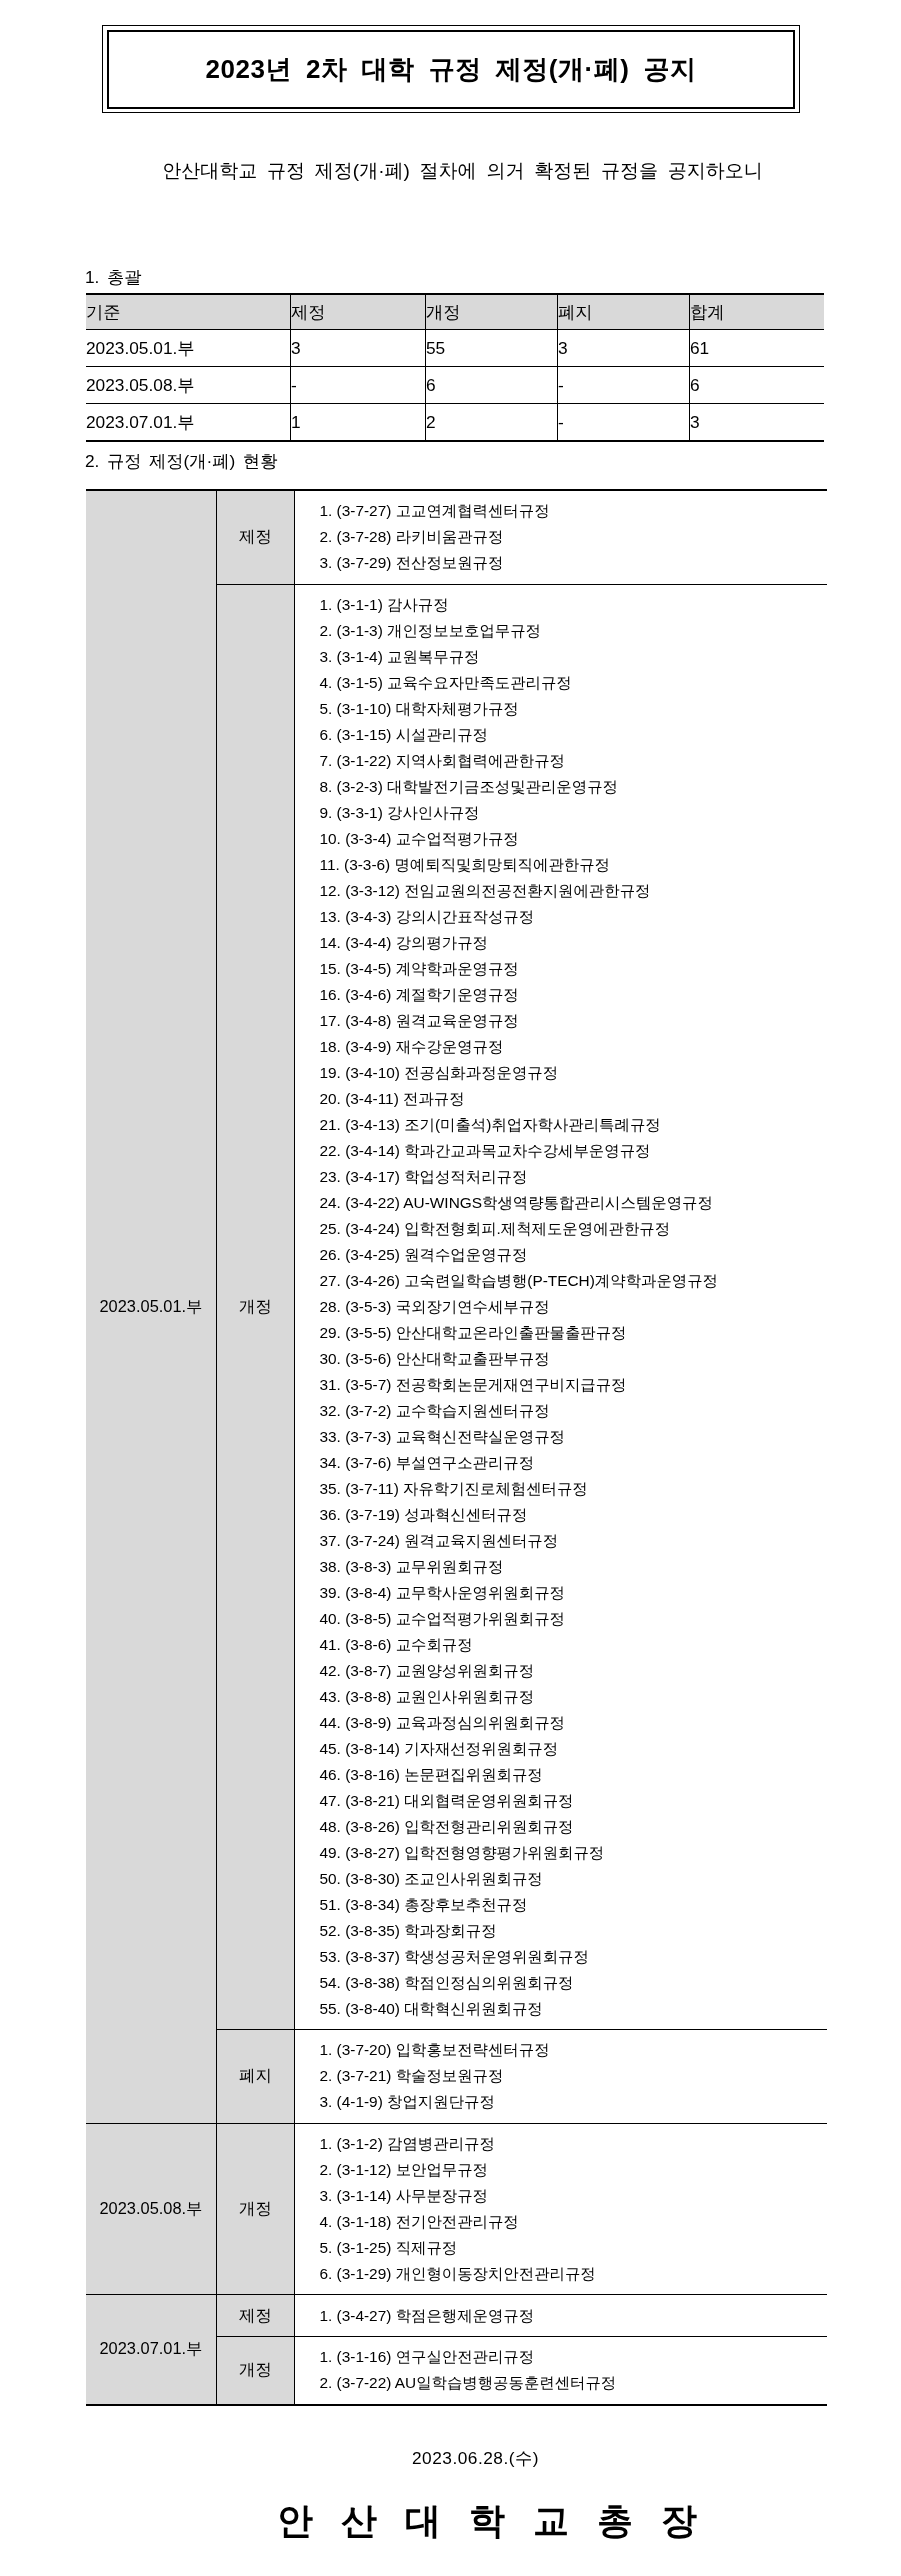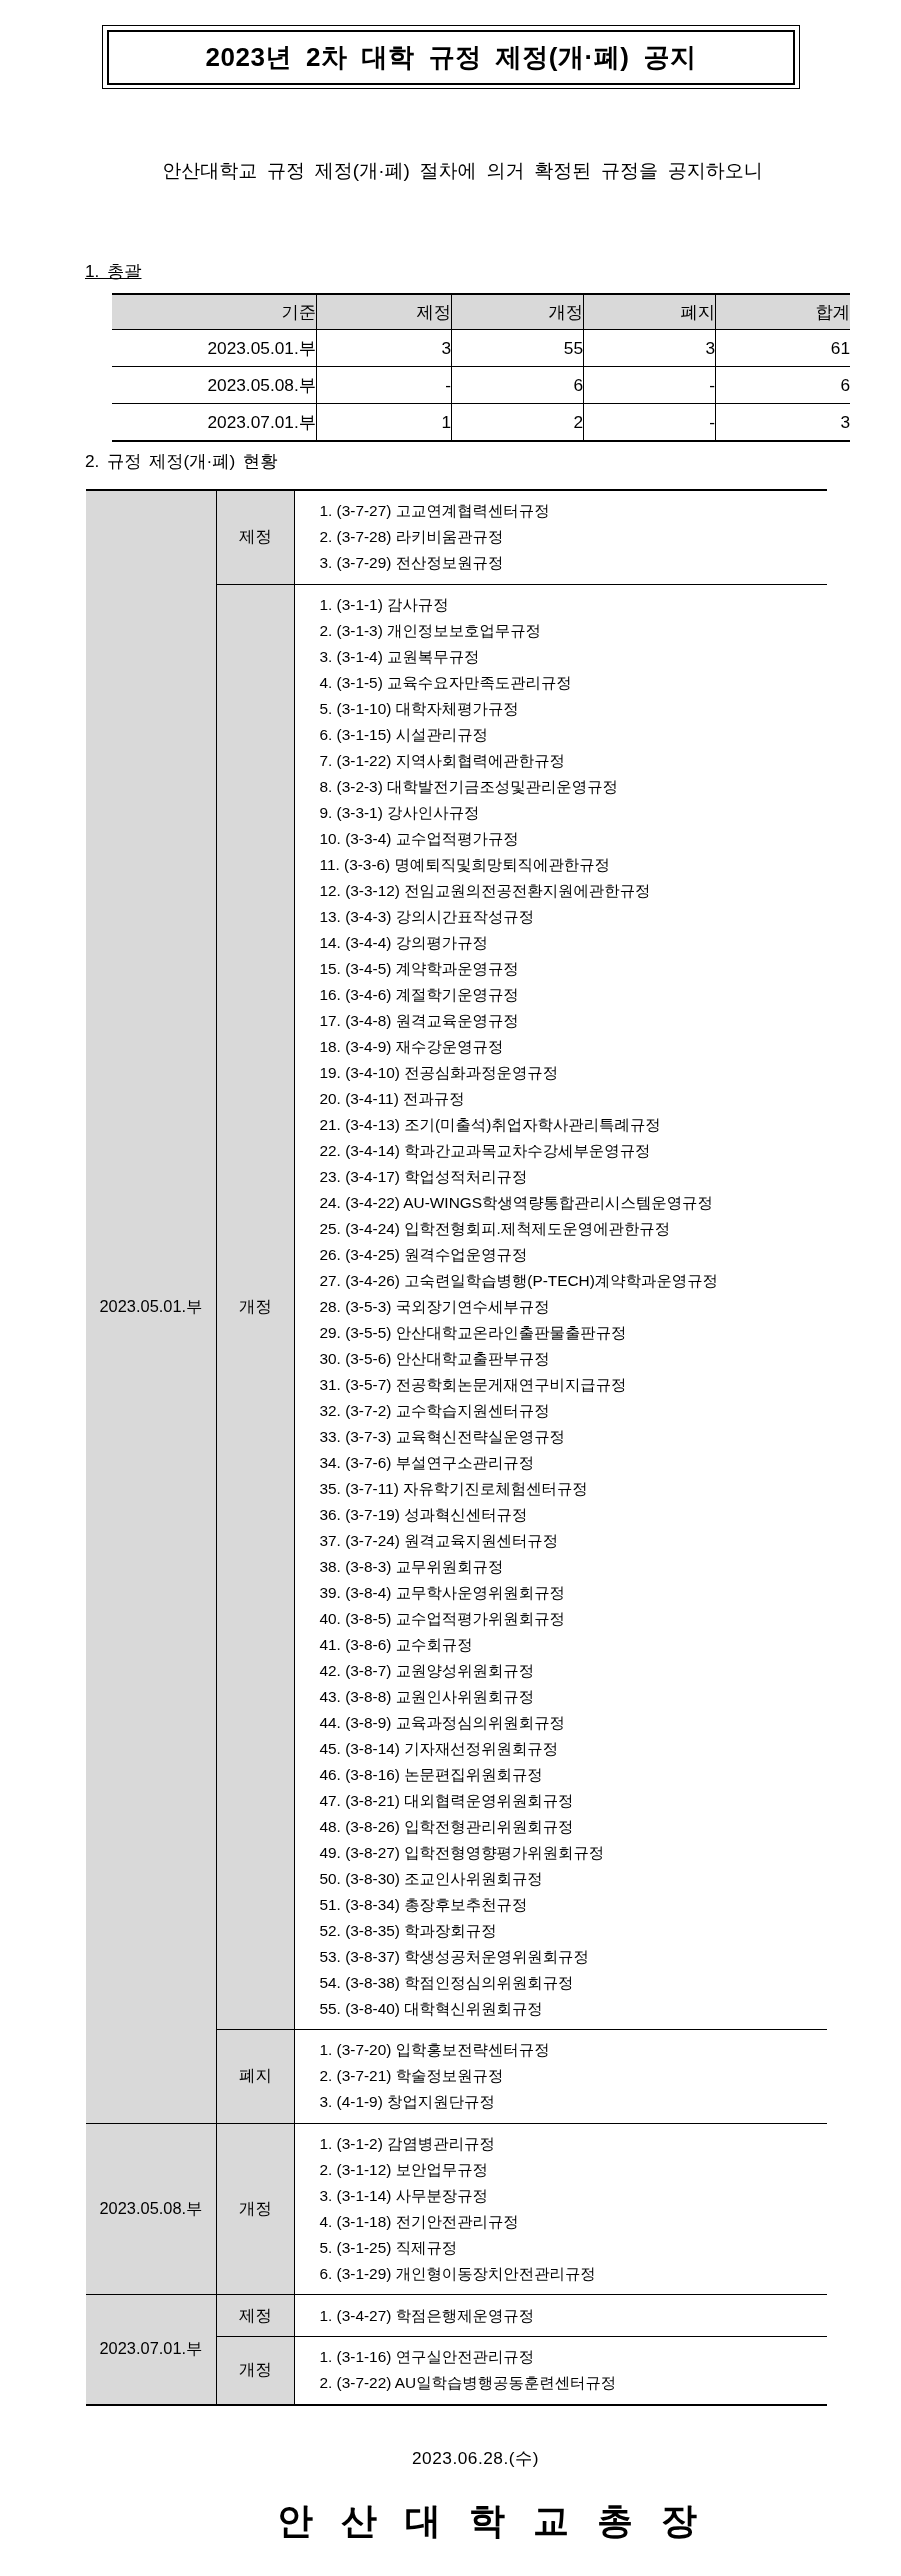--- a/index.html
+++ b/index.html
@@ -2,42 +2,42 @@
 <html style="font-size:14.5px"><head>
 <meta charset="utf-8">
 <style>
   html,body{margin:0;padding:0;}
   body{
     width:901px;height:2576px;position:relative;background:#ffffff;color:#000;
     font-family:"Liberation Sans","DejaVu Sans",sans-serif;overflow:hidden;
   }
   
   .title-box{
-    position:absolute;left:102px;top:25.4px;width:698px;height:64px;
+    position:absolute;left:102px;top:25.4px;width:698px;height:88px;
     border:1.8px solid #000;padding:3.6px;box-sizing:border-box;background:#fff;
   }
   .title-inner{
     border:2.7px solid #000;width:100%;height:100%;box-sizing:border-box;
     display:flex;align-items:center;justify-content:center;
   }
   .title-text{font-size:26px;font-weight:bold;word-spacing:6.4px;letter-spacing:0.5px;}
   
   .intro{position:absolute;top:152px;left:12px;width:901px;text-align:center;
     font-size:19px;line-height:37px;word-spacing:4.5px;}
   .intro .muted{color:#808080;}
   
   .sec-heading{position:absolute;left:85px;font-size:17.3px;word-spacing:2.7px;}
-  .h-1{top:259px;text-decoration:underline;}
+  .h-1{top:265px;}
   .h-2{top:449px;}
   
   .t1{
-    position:absolute;left:112px;top:293px;width:734px;
+    position:absolute;left:86px;top:293px;width:734px;
     border-collapse:collapse;table-layout:fixed;
     border-top:2.7px solid #000;border-bottom:2.7px solid #000;
-    font-size:17.3px;text-align:right;
+    font-size:17.3px;text-align:left;
   }
   .t1 th,.t1 td{border-right:1.8px solid #000;font-weight:normal;padding:0;}
   .t1 th:last-child,.t1 td:last-child{border-right:none;}
   .t1 thead th{background:#d9d9d9;height:34px;border-bottom:1.8px solid #000;}
   .t1 tbody td{height:36px;}
   .t1 tbody tr + tr td{border-top:0.9px solid #000;}
   .t1 .c0{width:204px;}
   .t1 .c1{width:134px;}
   .t1 .c2{width:131px;}
   .t1 .c3{width:131px;}

